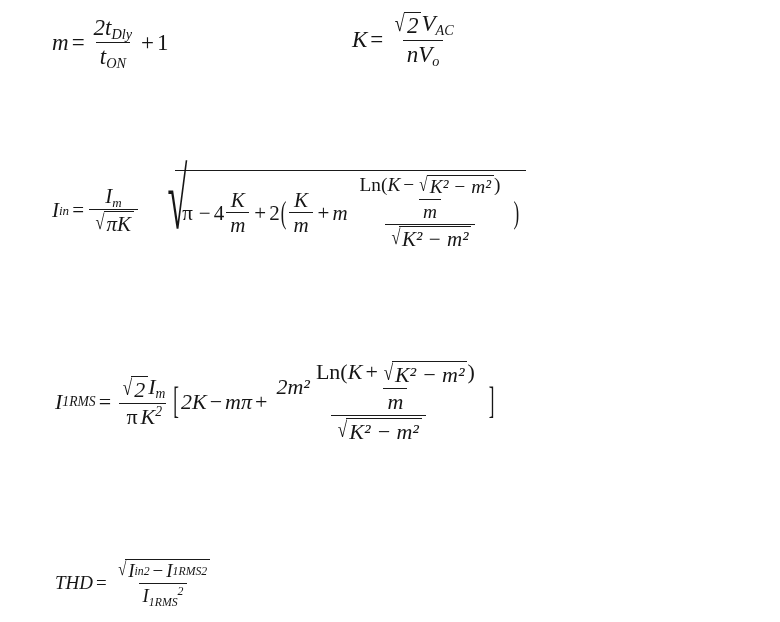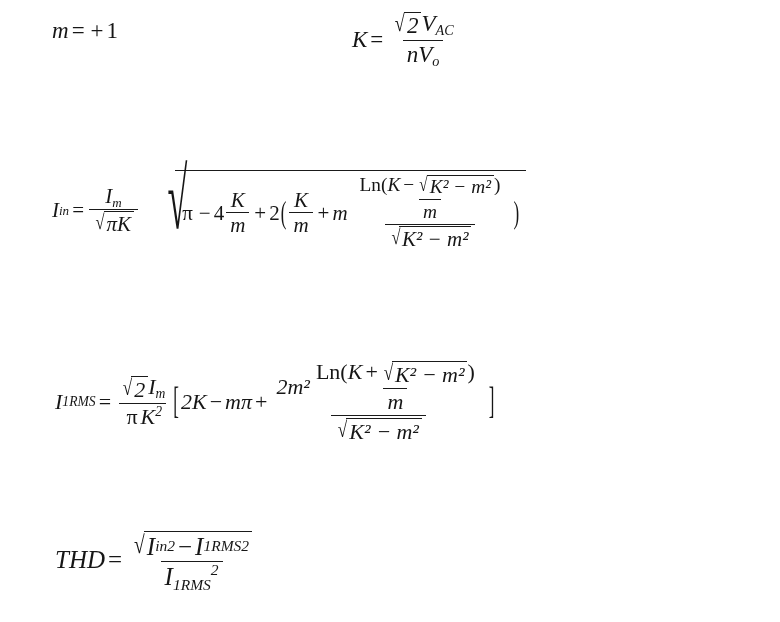--- a/index.html
+++ b/index.html
@@ -131,31 +131,39 @@
     transform-origin: center;
     font-size: 17px;
     padding: 0 1px;
   }
 
   
   #eq-m    { left: 52px;  top: 16px;  font-size: 23px; }
   #eq-K    { left: 352px; top: 12px;  font-size: 23px; }
   #eq-iin  { left: 52px;  top: 170px; font-size: 21px; }
   #eq-i1   { left: 55px;  top: 360px; font-size: 22px; }
-  #eq-thd  { left: 55px;  top: 529px; font-size: 25px; }
+  #eq-thd  { left: 55px;  top: 559px; font-size: 19px; }
 </style>
 </head>
 <body>
 
 <div class="page">
 
   <div class="eq" id="eq-m">
     <span class="row">
       <span>m</span>
       <span class="opn op">=</span>
+      <span class="frac">
+        <span class="num">
+          <span>2t</span><sub class="s">Dly</sub>
+        </span>
+        <span class="den">
+          <span>t</span><sub class="s">ON</sub>
+        </span>
+      </span>
       <span class="opn op">+</span>
       <span class="up">1</span>
     </span>
   </div>
 
   <div class="eq" id="eq-K">
     <span class="row">
       <span>K</span>
       <span class="opn op">=</span>
       <span class="frac">

